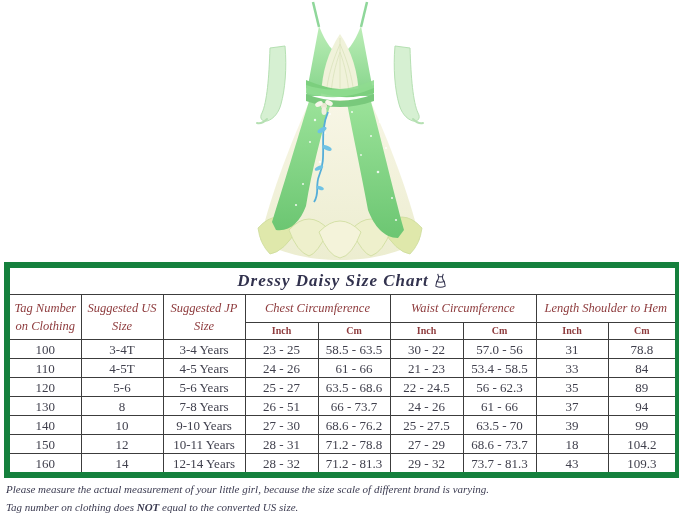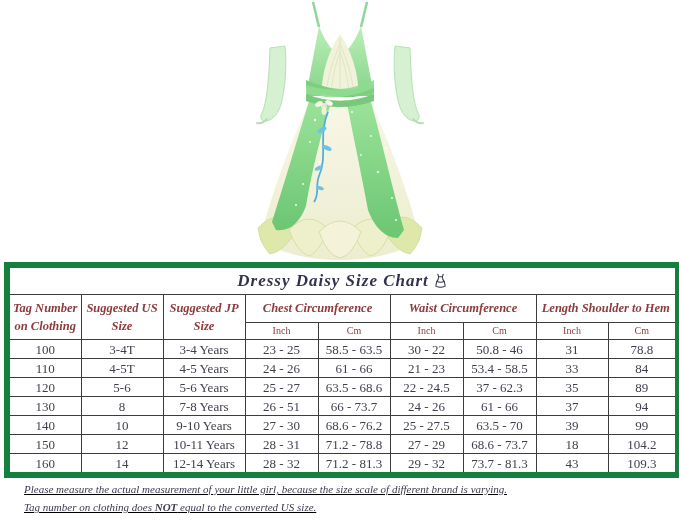--- a/index.html
+++ b/index.html
@@ -33,42 +33,42 @@
     height: 26px;
     font-size: 17px;
     font-weight: bold;
     font-style: italic;
     color: #32324e;
     letter-spacing: 1px;
   }
   .title-cell .dress-glyph { vertical-align: -2px; margin-left: 4px; }
   .main-head {
     color: #8e3b3d;
-    font-weight: bold;
+    font-weight: normal;
     font-style: italic;
     font-size: 12.5px;
     line-height: 1.45;
   }
   .col-head { height: 44px; }
   .group-head { height: 26px; }
   .sub-head {
     height: 16px;
     color: #8e3b3d;
     font-size: 10px;
-    font-weight: normal;
+    font-weight: bold;
     font-style: normal;
     line-height: 1;
   }
   .size-table tbody td {
     height: 18px;
     font-size: 13px;
     color: #3f3f4c;
     line-height: 1;
   }
-  .notes { margin: 5px 0 0 24px; text-decoration: underline; }
+  .notes { margin: 5px 0 0 6px; }
   .note-line {
     font-style: italic;
     font-size: 11px;
     color: #3a3a50;
     margin-bottom: 6px;
     line-height: 1.1;
   }
   .note-line b { font-weight: bold; }
 </style>
 </head>
@@ -207,21 +207,21 @@
     </tr>
   </thead>
   <tbody>
       <tr>
         <td>100</td>
         <td>3-4T</td>
         <td>3-4 Years</td>
         <td>23 - 25</td>
         <td>58.5 - 63.5</td>
         <td>30 - 22</td>
-        <td>50.8 - 46</td>
+        <td>57.0 - 56</td>
         <td>31</td>
         <td>78.8</td>
       </tr>
       <tr>
         <td>110</td>
         <td>4-5T</td>
         <td>4-5 Years</td>
         <td>24 - 26</td>
         <td>61 - 66</td>
         <td>21 - 23</td>
@@ -229,21 +229,21 @@
         <td>33</td>
         <td>84</td>
       </tr>
       <tr>
         <td>120</td>
         <td>5-6</td>
         <td>5-6 Years</td>
         <td>25 - 27</td>
         <td>63.5 - 68.6</td>
         <td>22 - 24.5</td>
-        <td>37 - 62.3</td>
+        <td>56 - 62.3</td>
         <td>35</td>
         <td>89</td>
       </tr>
       <tr>
         <td>130</td>
         <td>8</td>
         <td>7-8 Years</td>
         <td>26 - 51</td>
         <td>66 - 73.7</td>
         <td>24 - 26</td>

